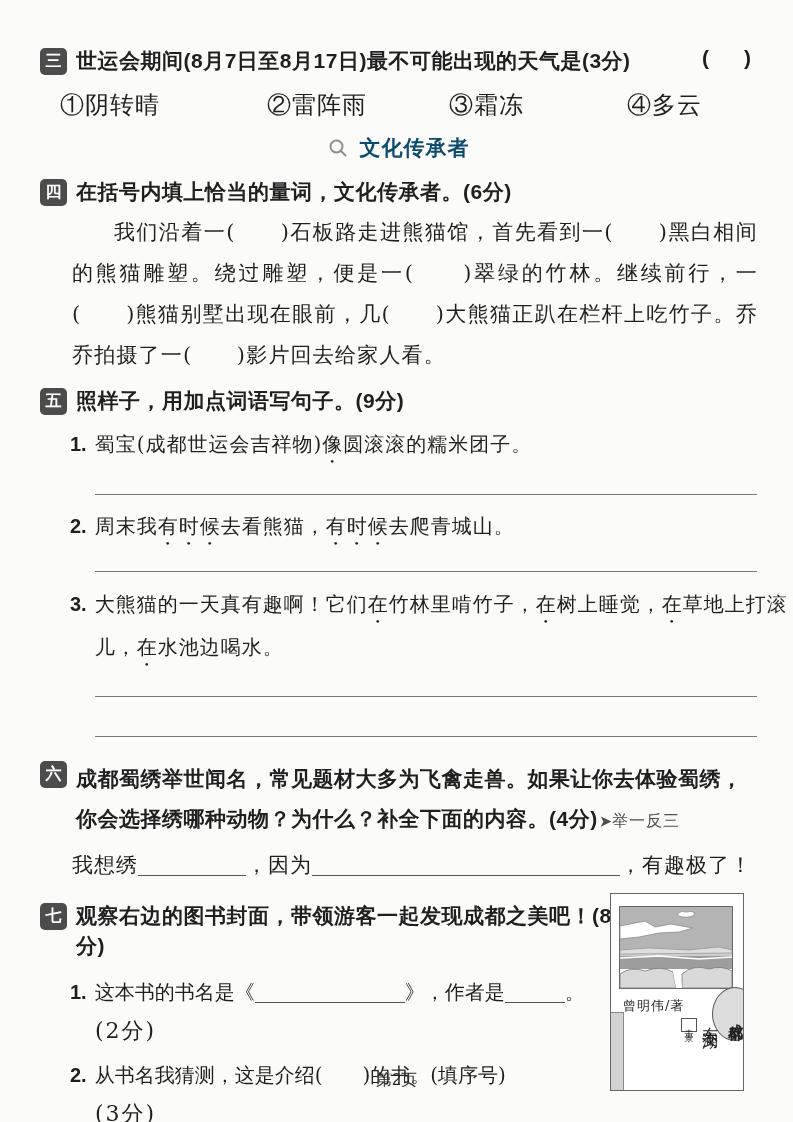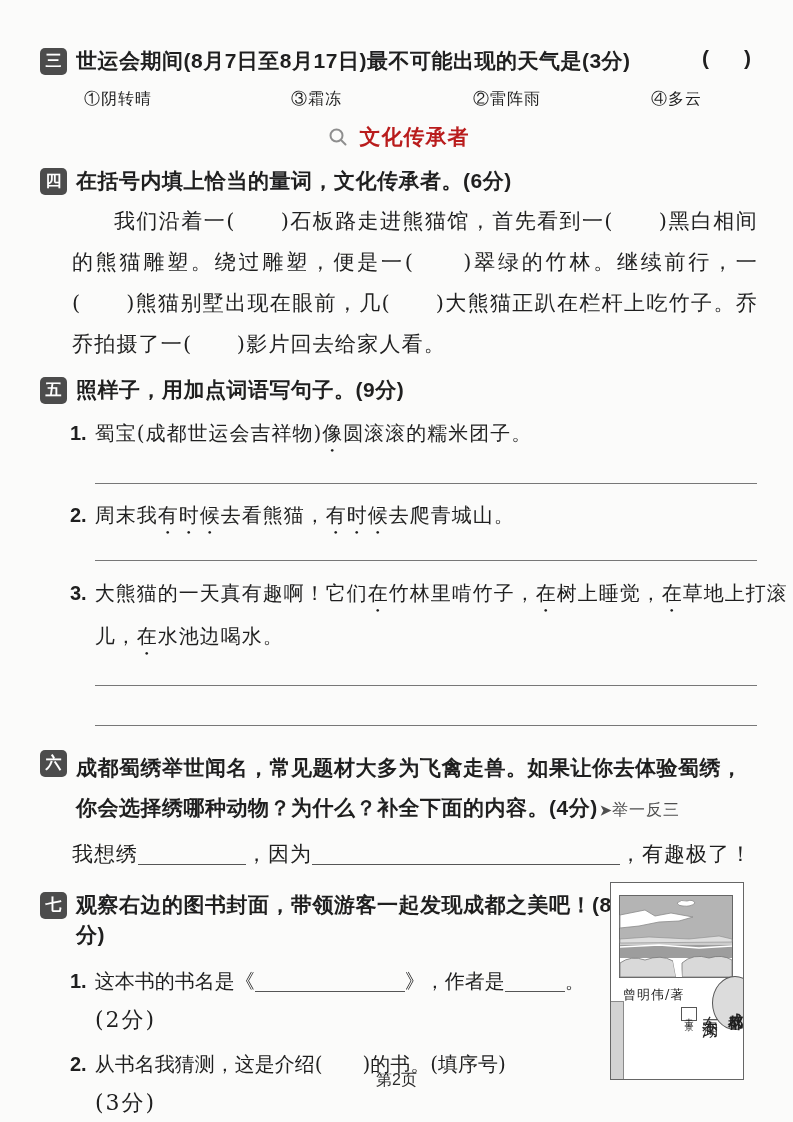--- a/index.html
+++ b/index.html
@@ -21,25 +21,25 @@
   }
   .sec-title { font-size:21px; font-weight:bold; line-height:30px; letter-spacing:.5px; }
   .flexfill { flex:1 1 auto; }
   .tail-bracket { font-size:21px; font-weight:bold; white-space:pre; margin-right:6px; }
 
   
   .kai { font-family:"DejaVu Serif", serif; }
 
   .opt-row3 {
     display:grid; grid-template-columns:207px 182px 178px auto;
-    margin:13px 0 0 44px; font-size:16px; letter-spacing:1px;
+    margin:13px 0 0 20px; font-size:24px; letter-spacing:1px;
   }
   .divider {
     margin-top:13px; display:flex; align-items:center; justify-content:center; gap:12px;
-    color:#b91c1c; font-size:21px; font-weight:bold; letter-spacing:1px;
+    color:#0c4a6e; font-size:21px; font-weight:bold; letter-spacing:1px;
   }
   .divider svg { display:block; }
 
   .para {
     margin:5px 0 0 32px; width:686px;
     font-size:21px; line-height:41px; letter-spacing:1.2px;
     text-align:justify; text-indent:2em;
   }
 
   .item { display:flex; gap:8px; margin-left:30px; font-size:20px; line-height:40px; }
@@ -100,22 +100,22 @@
   <div class="content">
 
     <div class="sec">
       <div class="badge">三</div>
       <div class="sec-title">世运会期间(8月7日至8月17日)最不可能出现的天气是(3分)</div>
       <div class="flexfill"></div>
       <div class="tail-bracket">(      )</div>
     </div>
     <div class="opt-row3 kai">
       <span>①阴转晴</span>
+      <span>②雷阵雨</span>
       <span>③霜冻</span>
-      <span>②雷阵雨</span>
       <span>④多云</span>
     </div>
 
     <div class="divider">
       <span>
         <svg width="20" height="20" viewBox="0 0 20 20">
           <circle cx="8.5" cy="8.5" r="6" fill="none" stroke="#8e8e8e" stroke-width="2"></circle>
           <line x1="13" y1="13" x2="17.5" y2="17.5" stroke="#8e8e8e" stroke-width="2" stroke-linecap="round"></line>
         </svg>
       </span>

